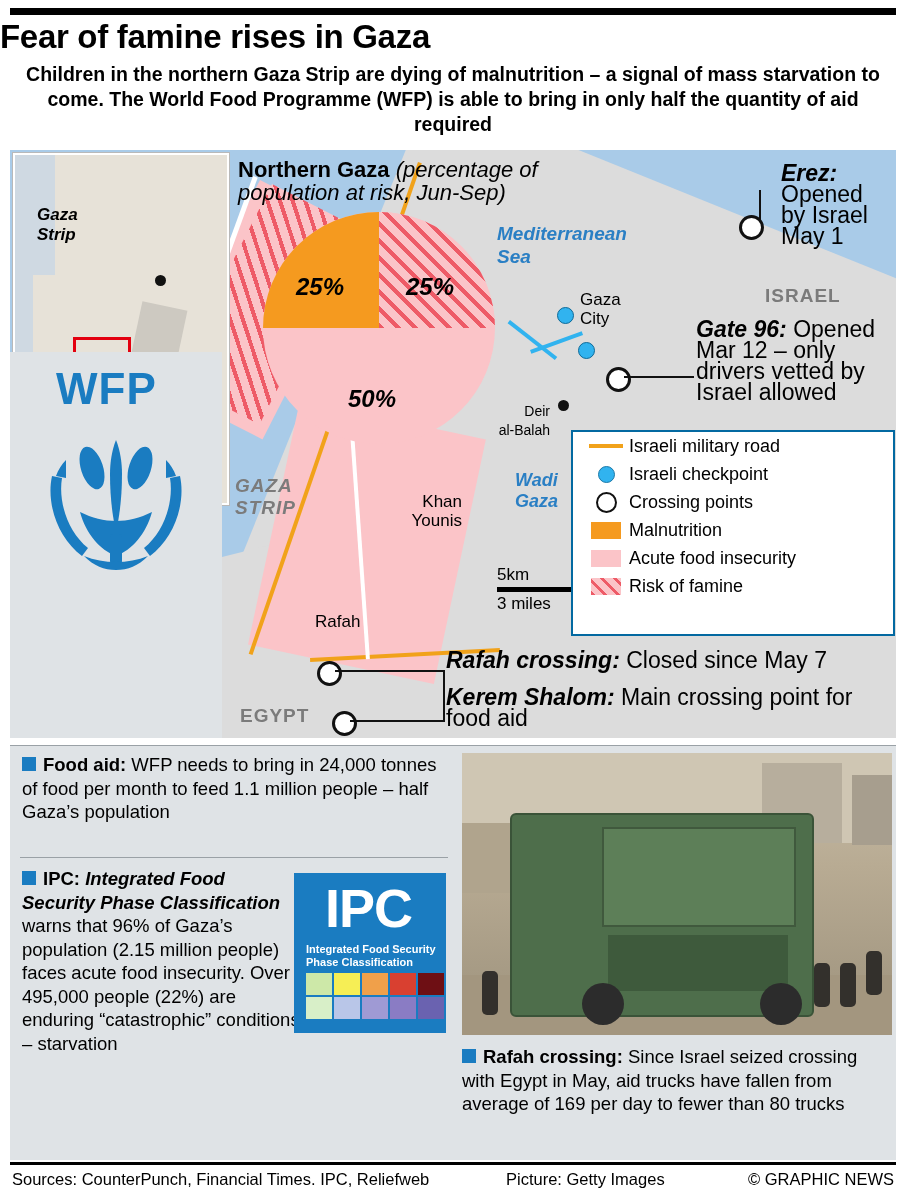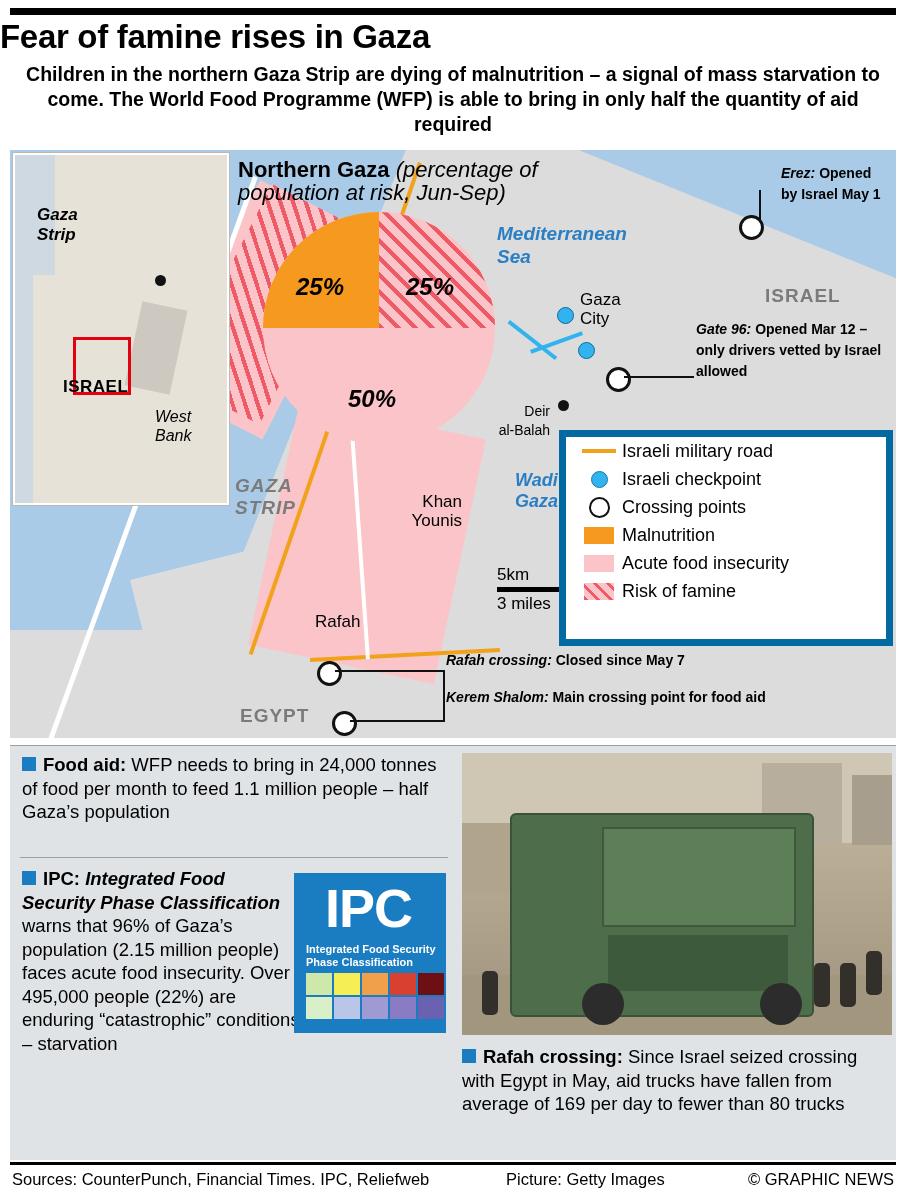--- a/index.html
+++ b/index.html
@@ -193,24 +193,24 @@
       repeating-linear-gradient(45deg, #ee5b67 0 4px, #fbc4c8 4px 12px);
   }
   .pie-lbl {
     position: absolute; font-size: 24px; font-weight: bold; font-style: italic;
   }
   .pie-l1 { left: 286px; top: 123px; }
   .pie-l2 { left: 396px; top: 123px; }
   .pie-l3 { left: 338px; top: 235px; }
   
   .legend {
-    position: absolute; left: 549px; top: 280px;
+    position: absolute; left: 561px; top: 280px;
     width: 320px; height: 202px;
     background: #ffffff;
-    border: 7px solid #0369a1;
+    border: 2px solid #0369a1;
   }
   .legend-row {
     display: flex; align-items: center;
     height: 28px; margin-left: 10px;
     font-size: 18px;
   }
   .legend-key { width: 46px; display: flex; align-items: center; justify-content: center; }
   .key-road { width: 34px; height: 4px; background: #f1a21a; }
   .key-check { width: 15px; height: 15px; border-radius: 50%; background: #31b3ef; border: 1px solid #1b79a8; }
   .key-cross { width: 17px; height: 17px; border-radius: 50%; background: #ffffff; border: 2.5px solid #111; }
@@ -218,21 +218,21 @@
   .key-acute { width: 30px; height: 17px; background: #fbc4c8; }
   .key-fam { width: 30px; height: 17px; background: repeating-linear-gradient(45deg, #ee5b67 0 3px, #fbc4c8 3px 9px); }
   
   .scalebar {
     position: absolute; left: 487px; top: 415px; width: 80px;
     font-size: 17px;
   }
   .scale-line { height: 5px; background: #000; margin: 2px 0; }
   
   .callout {
-    position: absolute; font-size: 14px; line-height: 21px; font-weight: bold;
+    position: absolute; font-size: 23px; line-height: 21px;
   }
   .callout b { font-style: italic; }
   .c-erez { left: 771px; top: 13px; width: 110px; }
   .c-gate { left: 686px; top: 169px; width: 200px; }
   .c-rafah { left: 436px; top: 500px; width: 440px; }
   .c-kerem { left: 436px; top: 537px; width: 440px; }
   .node {
     position: absolute; width: 19px; height: 19px; border-radius: 50%;
     background: #ffffff; border: 3px solid #111;
   }
@@ -478,20 +478,36 @@
       <div class="inset-land2"></div>
       <div class="inset-wb"></div>
       <div class="inset-redbox"></div>
       <div class="inset-dot"></div>
       <div class="inset-gazalbl">Gaza<br>Strip</div>
       <div class="inset-israel">ISRAEL</div>
       <div class="inset-wblbl">West<br>Bank</div>
     </div>
   </div>
 
+  <div class="wfp-panel">
+    <div class="wfp-word">WFP</div>
+    <svg class="wfp-logo" viewBox="0 0 168 168">
+      <g fill="#1a7cc1">
+        <path d="M84 24c-4 10-6 22-6 34 0 26 3 44 6 58 3-14 6-32 6-58 0-12-2-24-6-34z"></path>
+        <ellipse cx="60" cy="52" rx="11" ry="22" transform="rotate(-18 60 52)"></ellipse>
+        <ellipse cx="108" cy="52" rx="11" ry="22" transform="rotate(18 108 52)"></ellipse>
+        <path d="M48 96c6 22 20 38 36 44 16-6 30-22 36-44-12 6-24 9-36 9s-24-3-36-9z"></path>
+        <path d="M20 60c-6 28 6 62 30 80l6-8C36 116 26 86 30 62z"></path>
+        <path d="M148 60c6 28-6 62-30 80l-6-8c20-16 30-46 26-70z"></path>
+        <path d="M34 44c-4 4-8 10-10 16l10 2zM134 44c4 4 8 10 10 16l-10 2z"></path>
+        <rect x="78" y="118" width="12" height="30" rx="3"></rect>
+        <path d="M52 140c10 10 20 14 32 14s22-4 32-14c-10 4-21 6-32 6s-22-2-32-6z"></path>
+      </g>
+    </svg>
+  </div>
 
   <div class="bottom">
     <div class="divider" style="left:0;top:0;width:886px;"></div>
     <div class="divider" style="left:10px;top:112px;width:428px;"></div>
 
     <div class="txt-foodaid">
       <span class="bullet"></span><b>Food aid:</b><span> WFP needs to bring in 24,000 tonnes of food per month to feed 1.1 million people – half Gaza’s population</span>
     </div>
 
     <div class="txt-ipc">

